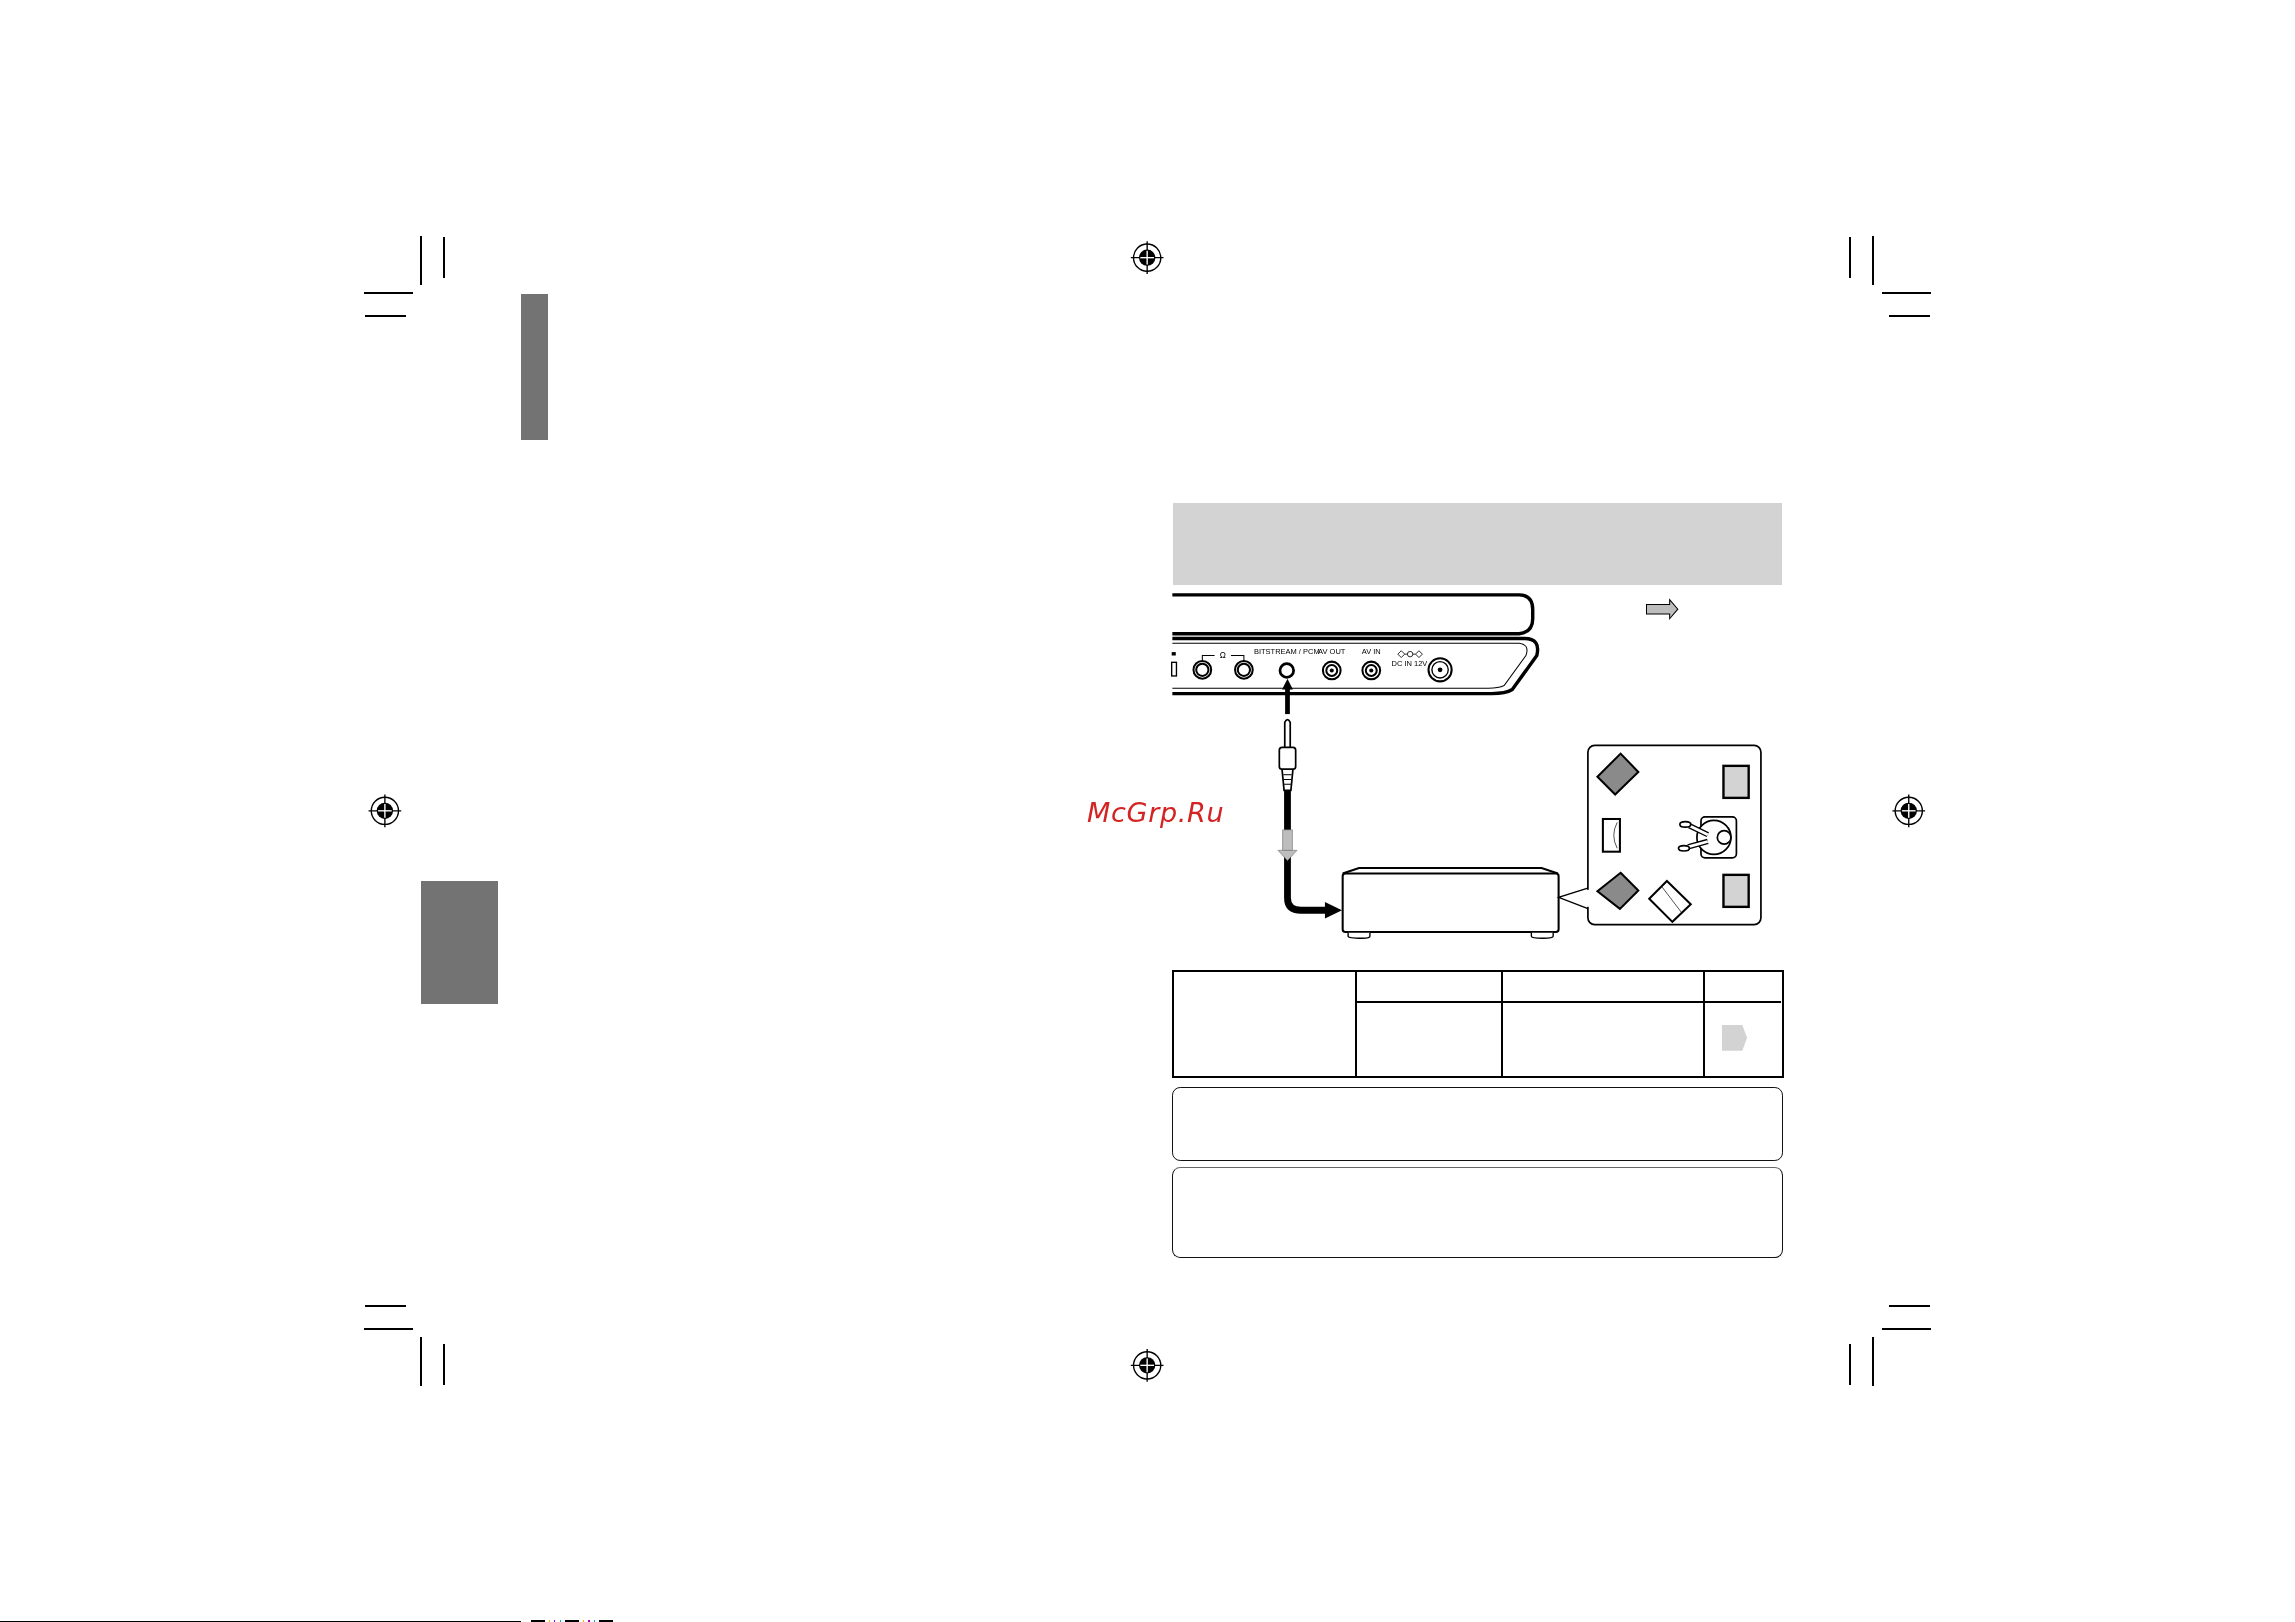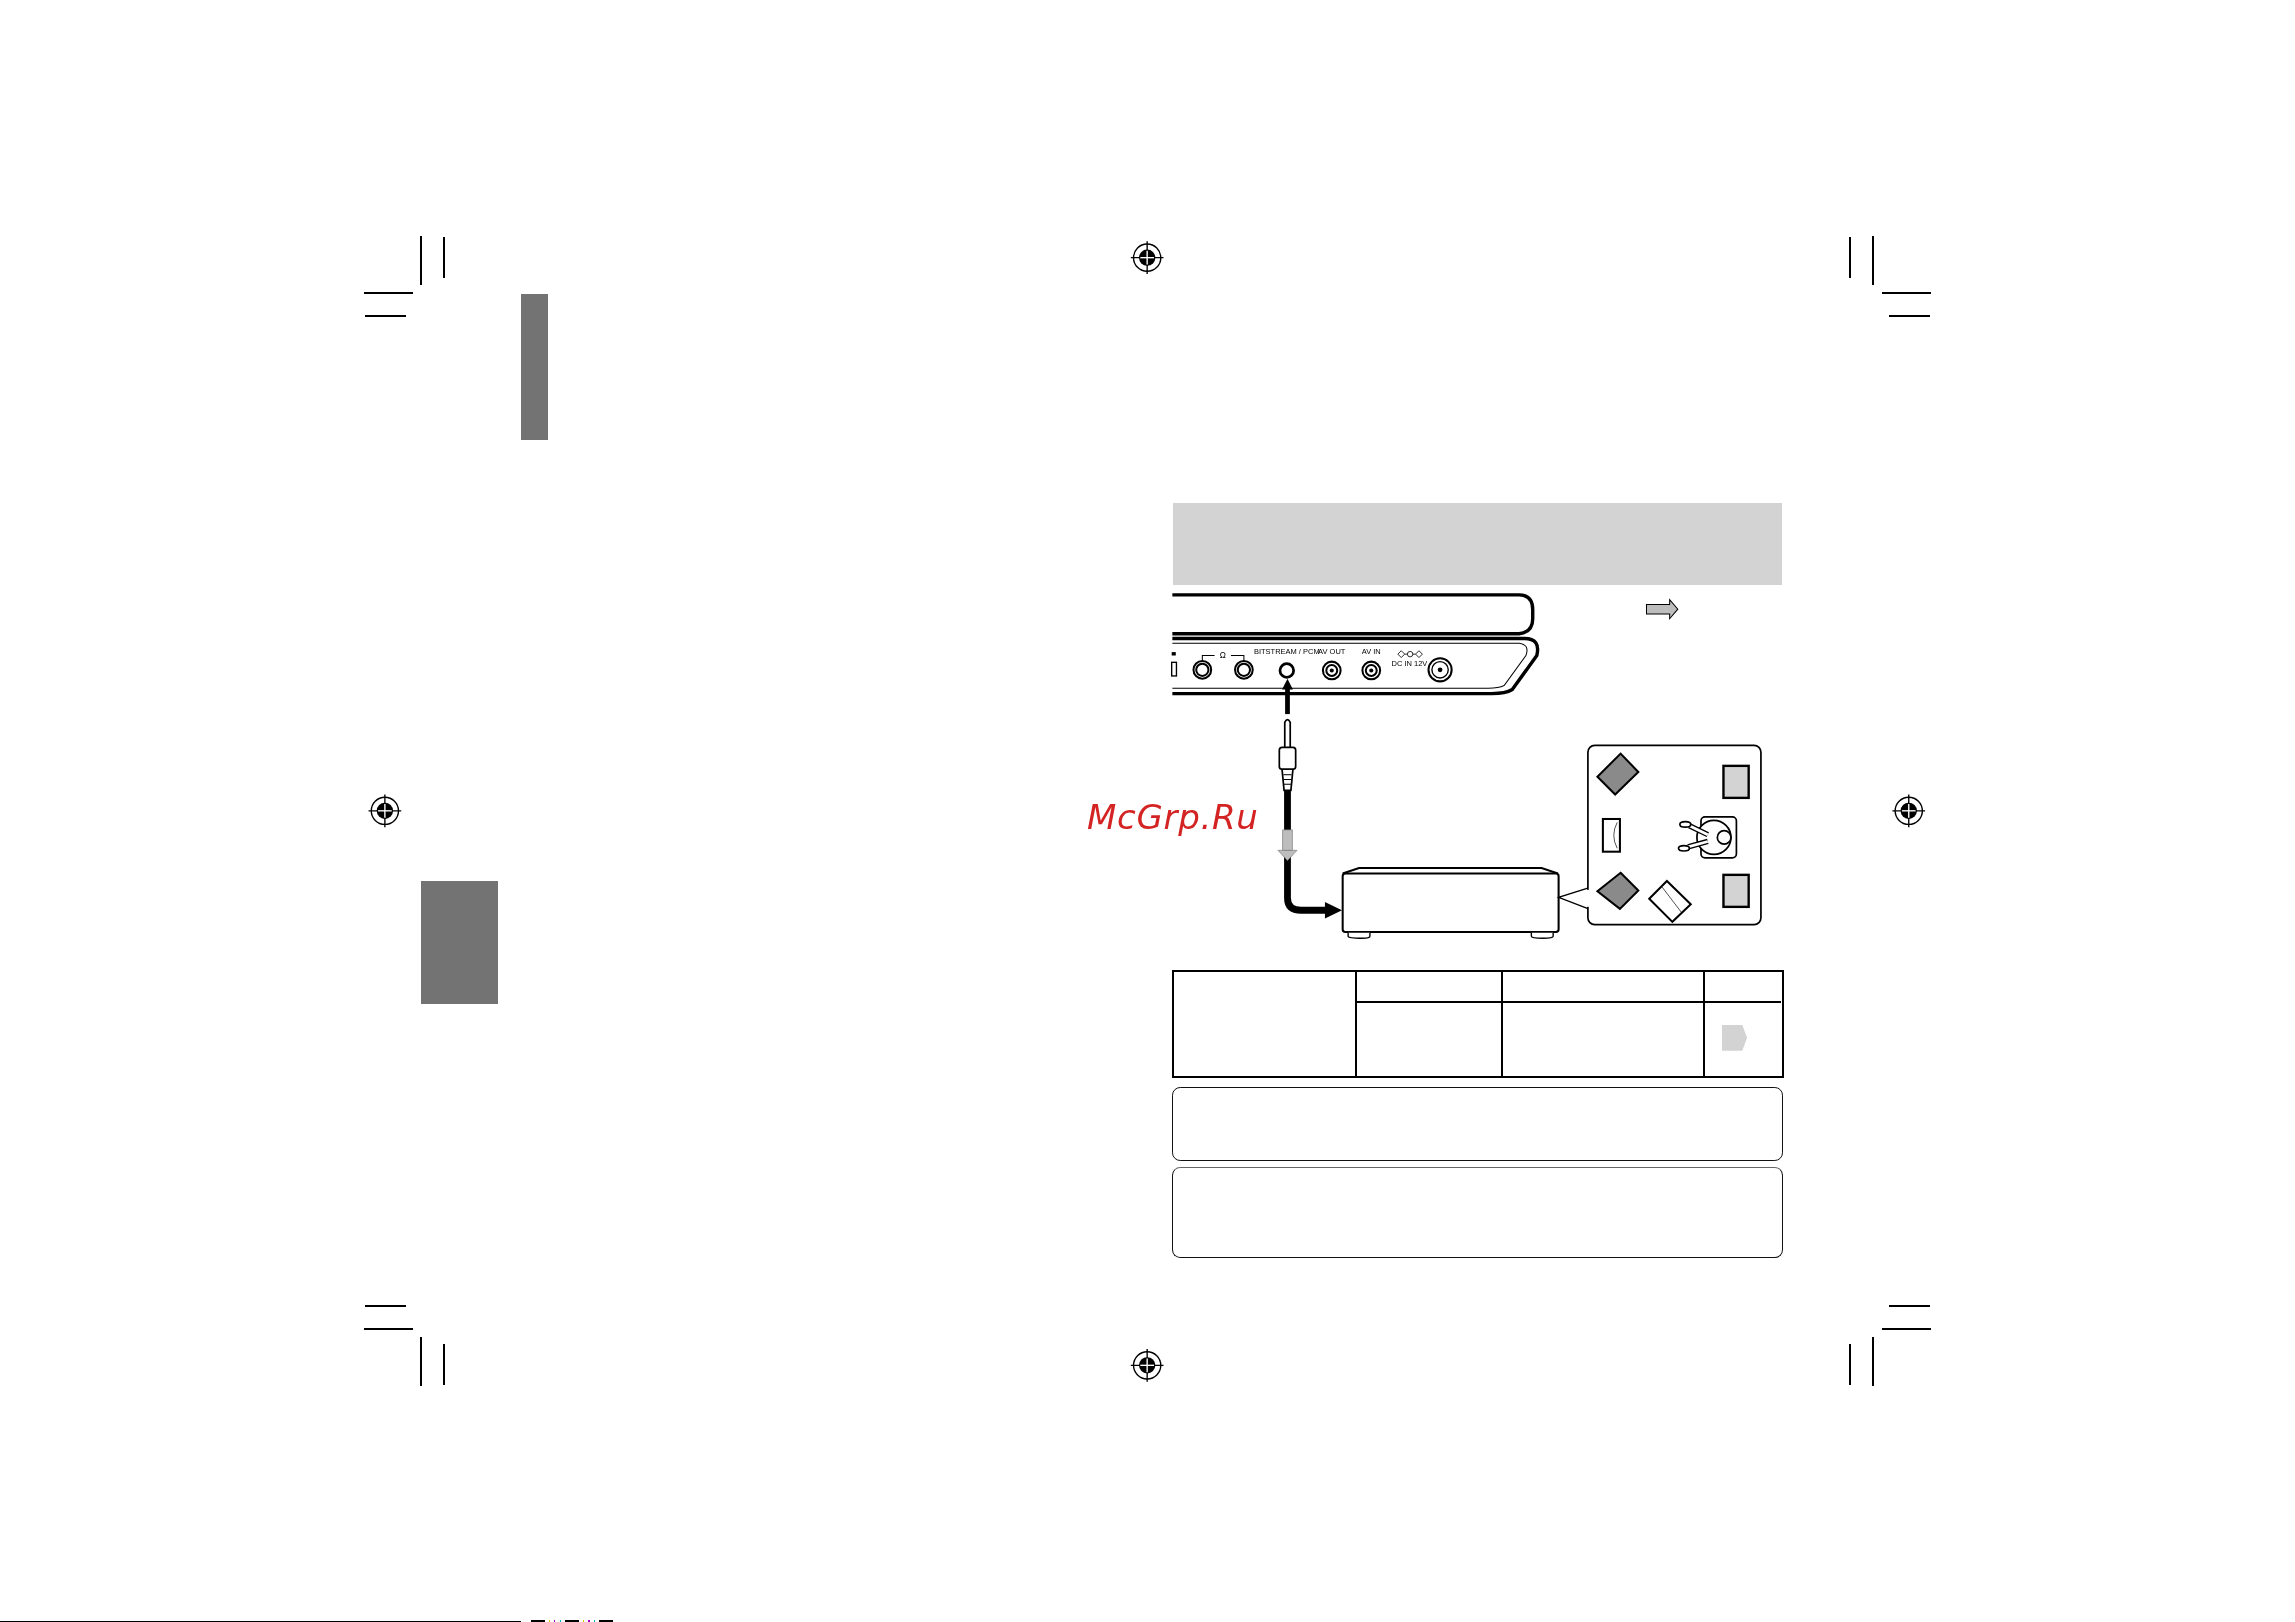--- a/index.html
+++ b/index.html
@@ -2,21 +2,21 @@
 <html style="font-size:11px"><head>
 <meta charset="utf-8">
 <style>
   html, body { margin: 0; padding: 0; background: #ffffff; }
   body { width: 2295px; height: 1623px; position: relative; overflow: hidden; font-family: "Liberation Sans", sans-serif; }
   .abs { position: absolute; }
   .crop-v { position: absolute; width: 2px; background: #000; }
   .crop-h { position: absolute; height: 2px; background: #000; }
   .tab-dark { position: absolute; background: #737373; }
   .gray-header { position: absolute; left: 1173px; top: 503px; width: 609px; height: 82px; background: #d3d3d3; }
-  .watermark { position: absolute; left: 1087px; top: 797px; font-family: "DejaVu Sans", sans-serif; font-style: italic; font-size: 34px; color: #d42323; letter-spacing: 0.7px; }
+  .watermark { position: absolute; left: 1087px; top: 797px; font-family: "DejaVu Sans", sans-serif; font-style: italic; font-size: 27px; color: #d42323; letter-spacing: 0.7px; }
   svg { position: absolute; left: 0; top: 0; }
   .jack-label { font-family: "Liberation Sans", sans-serif; font-size: 11px; fill: #000; }
   .conn-table { position: absolute; left: 1172px; top: 970px; width: 612px; height: 108px; border: 2px solid #000; box-sizing: border-box; }
   .note-box { position: absolute; left: 1172px; border: 1.4px solid #111; border-radius: 8.2px; box-sizing: border-box; }
   .cell { position: absolute; box-sizing: border-box; }
   .bottom-rule { position: absolute; left: 0; top: 1621px; width: 521px; height: 2px; background: #000; }
 </style>
 </head>
 <body>
 

